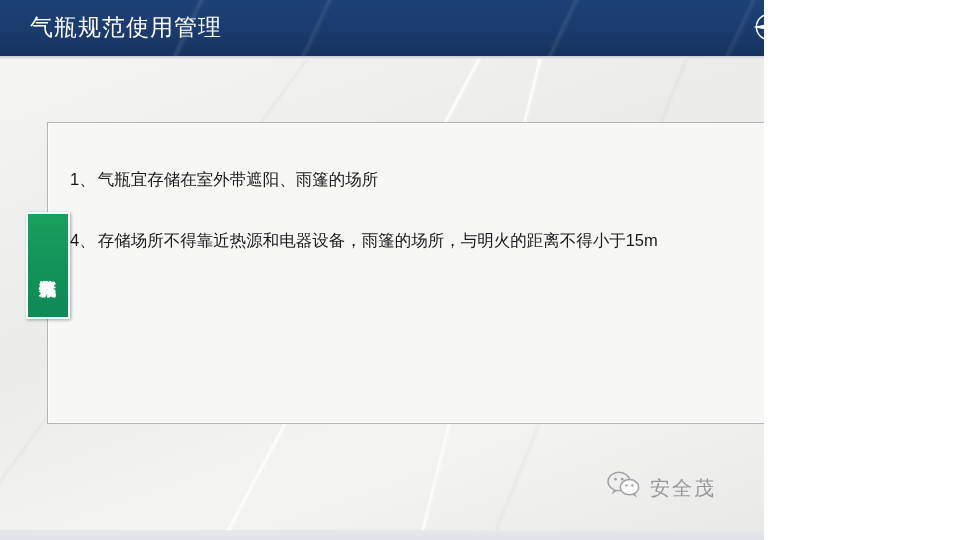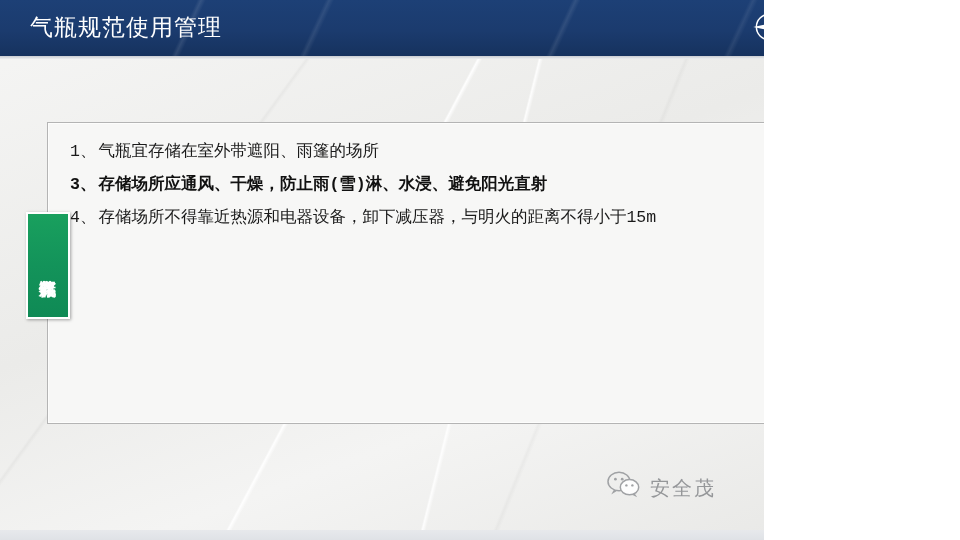--- a/index.html
+++ b/index.html
@@ -114,21 +114,22 @@
     top: 12px;
     right: 14px;
   }
 
   .line {
     display: block;
     color: #1a1a1a;
     font-size: 16.5px;
     line-height: 34px;
     white-space: nowrap;
-    font-family: Liberation Mono, monospace;
+    font-family: Liberation Sans, sans-serif;
+    margin-top: 28px;
   }
   .line .num { margin-right: 2px; }
   .line.indent-hang {
     padding-left: 0;
     line-height: 33px;
     white-space: normal;
   }
   .t-normal  { font-weight: normal; color: #1a1a1a; }
   .t-bold    { font-weight: bold;   color: #111111; }
   .t-red     { font-weight: bold;   color: #e8201a; }
@@ -212,22 +213,21 @@
         <span class="brand-cn">中国交建</span>
         <span class="brand-en">CHINA COMMUNICATIONS CONSTRUCTION COMPANY LIMITED</span>
       </span>
     </div>
   </div>
   <div class="header-underline"></div>
 
   <div class="content-panel">
     <div class="panel-inner" id="content-list">
         <div class="line indent-hang"><span class="num t-normal">1、</span><span class="t-normal">气瓶宜存储在室外带遮阳、雨篷的场所</span></div>
-        <div class="line indent-hang"><span class="num t-bold">3、</span><span class="t-bold">存储场所应通风、干燥，防止雨(雪)淋、水浸、避免阳光直射</span></div>
-        <div class="line indent-hang"><span class="num t-normal">4、</span><span class="t-normal">存储场所不得靠近热源和电器设备，卸下减压器，与明火的距离不得小于15m</span></div>
+        <div class="line indent-hang"><span class="num t-normal">4、</span><span class="t-normal">存储场所不得靠近热源和电器设备，雨篷的场所，与明火的距离不得小于15m</span></div>
       </div>
   </div>
 
   <div class="vtab">
     <span class="vtab-label">气瓶存储</span>
   </div>
 
   <div class="watermark">
     <span>
       <svg width="34" height="28" viewBox="0 0 34 28">

